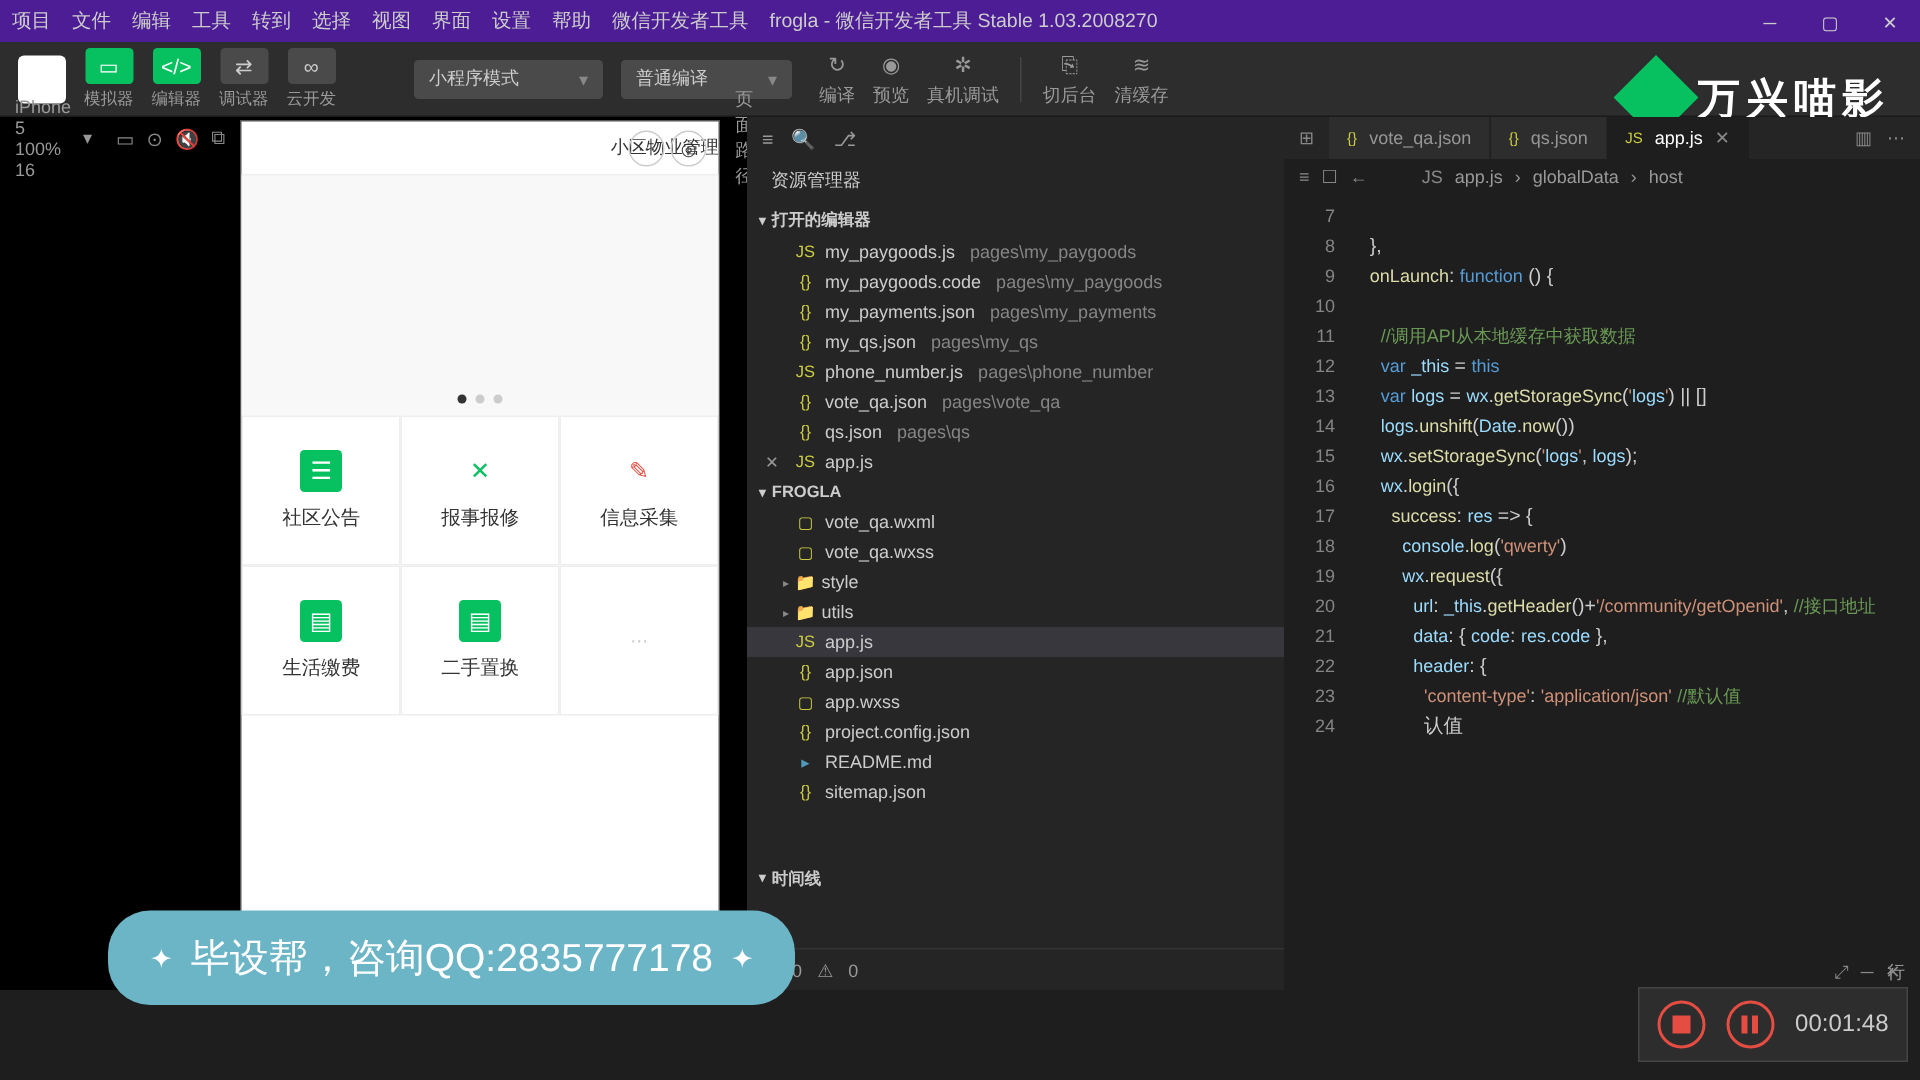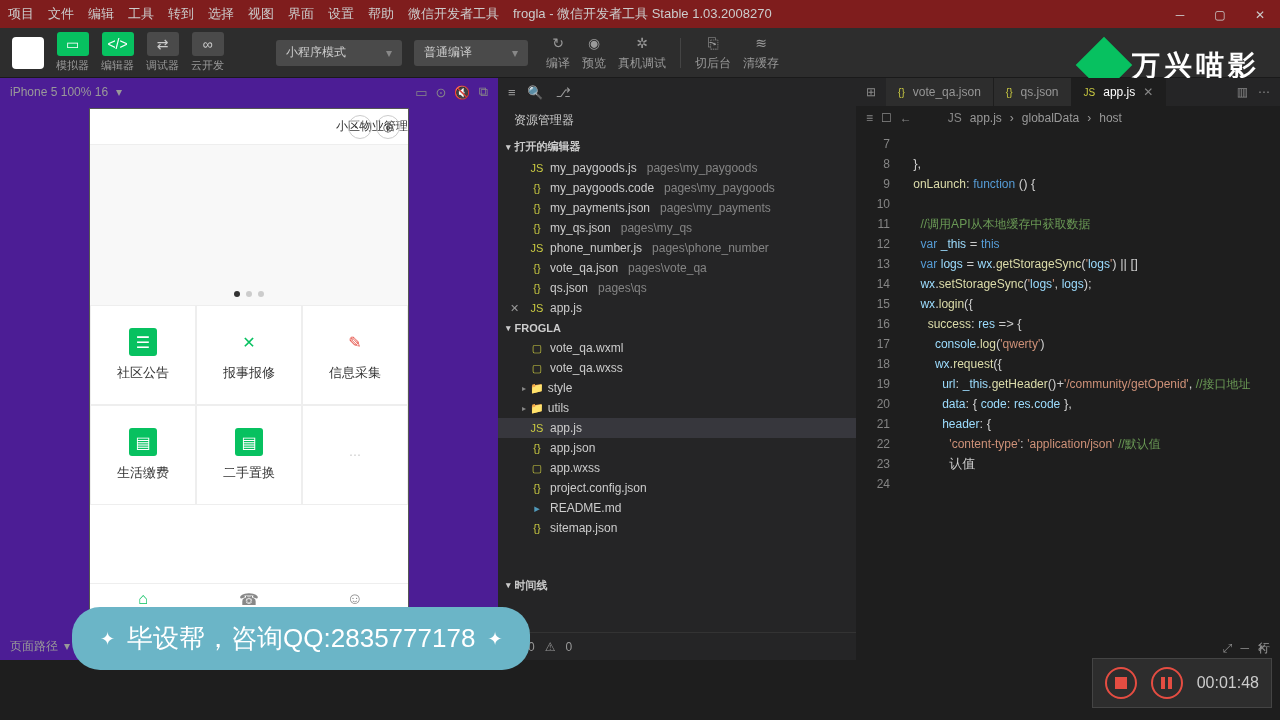--- a/index.html
+++ b/index.html
@@ -1,34 +1,34 @@
 <!DOCTYPE html>
 <html><head>
 <meta charset="utf-8">
 <style>
 *{margin:0;padding:0;box-sizing:border-box;font-family:"Microsoft YaHei",sans-serif;font-size:12px}
 body{background:#1e1e1e;color:#ccc;width:1280px;height:720px;overflow:hidden;position:relative}
 .winctrl{position:absolute;right:0;top:0;display:flex}
 .winctrl span{width:40px;height:30px;display:flex;align-items:center;justify-content:center;color:#ccc}
-.menubar{height:28px;background:#7f1d1d;display:flex;align-items:center;padding:0 8px;gap:14px}
+.menubar{height:28px;background:#4c1d95;display:flex;align-items:center;padding:0 8px;gap:14px}
 .menubar span{color:#ccc;font-size:13px}
 .toolbar{height:50px;background:#2d2d2d;display:flex;align-items:center;padding:0 12px;border-bottom:1px solid #1a1a1a}
 .tbtn{display:flex;flex-direction:column;align-items:center;gap:2px;margin-right:12px;height:44px;justify-content:center}
 .tbtn .ico{width:32px;height:24px;border-radius:3px;display:flex;align-items:center;justify-content:center;font-size:14px}
 .tbtn.green .ico{background:#07c160;color:#fff}
 .tbtn.gray .ico{background:#4a4a4a;color:#ccc}
 .tbtn .lbl{font-size:11px;color:#999}
 .select{background:#4a4a4a;color:#ccc;padding:4px 10px;border-radius:3px;display:flex;align-items:center;gap:40px;margin-right:12px;height:26px}
 .select::after{content:"▾";color:#888}
 .tbtn2{display:flex;flex-direction:column;align-items:center;gap:2px;margin:0 6px}
 .tbtn2 .ico2{width:24px;height:20px;display:flex;align-items:center;justify-content:center;color:#999;font-size:14px}
 .tbtn2 .lbl{font-size:12px;color:#999}
 .divv{width:1px;height:30px;background:#444;margin:0 8px}
 .main{display:flex;height:calc(100% - 138px)}
-.sim-pane{width:498px;background:#4c1d95;display:flex;flex-direction:column}
+.sim-pane{width:498px;background:#000000;display:flex;}
 .sim-head{height:28px;display:flex;align-items:center;padding:0 10px;color:#999;gap:8px}
 .sim-head .sp{flex:1}
 .sim-head .ic{color:#888;font-size:13px}
 .sim-body{flex:1;display:flex;justify-content:center;padding-top:2px}
 .phone{width:320px;background:#fff;color:#333;position:relative;display:flex;flex-direction:column;border:1px solid #555}
 .phone-title{height:36px;display:flex;align-items:center;justify-content:flex-end;position:relative;border-bottom:1px solid #eee}
 .phone-title .cap{position:absolute;right:8px;display:flex;gap:4px}
 .phone-title .cap span{width:24px;height:24px;border:1px solid #ccc;border-radius:12px;display:flex;align-items:center;justify-content:center;font-size:12px}
 .carousel{height:160px;background:#f8f8f8;display:flex;align-items:flex-end;justify-content:center;padding-bottom:8px}
 .dots{display:flex;gap:6px}.dots span{width:6px;height:6px;border-radius:50%;background:#ccc}.dots .active{background:#333}
@@ -411,20 +411,21 @@
           <span>24</span>
         </div>
       <div class="lines" id="lines">
           <div class="ln"></div>
           <div class="ln">  },</div>
           <div class="ln">  <span class="c-fn">onLaunch</span>: <span class="c-key">function</span> () {</div>
           <div class="ln"></div>
           <div class="ln">    <span class="c-com">//调用API从本地缓存中获取数据</span></div>
           <div class="ln">    <span class="c-key">var</span> <span class="c-var">_this</span> = <span class="c-key">this</span></div>
           <div class="ln">    <span class="c-key">var</span> <span class="c-var">logs</span> = <span class="c-var">wx</span>.<span class="c-fn">getStorageSync</span>(<span class="c-str">'<span class="c-var">logs</span>'</span>) || []</div>
+          <div class="ln">    <span class="c-var">logs</span>.<span class="c-fn">unshift</span>(<span class="c-var">Date</span>.<span class="c-fn">now</span>())</div>
           <div class="ln">    <span class="c-var">wx</span>.<span class="c-fn">setStorageSync</span>(<span class="c-str">'<span class="c-var">logs</span>'</span>, <span class="c-var">logs</span>);</div>
           <div class="ln">    <span class="c-var">wx</span>.<span class="c-fn">login</span>({</div>
           <div class="ln">      <span class="c-fn">success</span>: <span class="c-var">res</span> =&gt; {</div>
           <div class="ln">        <span class="c-var">console</span>.<span class="c-fn">log</span>(<span class="c-str">'qwerty'</span>)</div>
           <div class="ln">        <span class="c-var">wx</span>.<span class="c-fn">request</span>({</div>
           <div class="ln">          <span class="c-var">url</span>: <span class="c-var">_this</span>.<span class="c-fn">getHeader</span>()+<span class="c-str">'/community/getOpenid'</span>, <span class="c-com">//接口地址</span></div>
           <div class="ln">          <span class="c-var">data</span>: { <span class="c-var">code</span>: <span class="c-var">res</span>.<span class="c-var">code</span> },</div>
           <div class="ln">          <span class="c-var">header</span>: {</div>
           <div class="ln">            <span class="c-str">'content-type'</span>: <span class="c-str">'application/json'</span> <span class="c-com">//默认值</span></div>
           <div class="ln">            认值</div>

